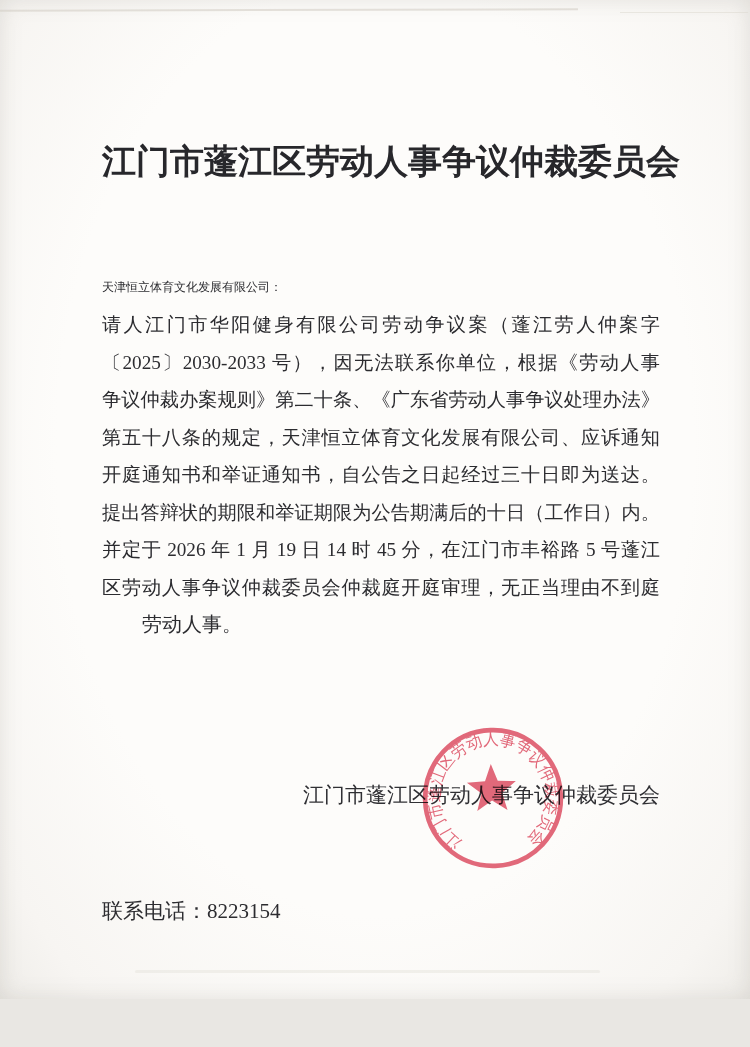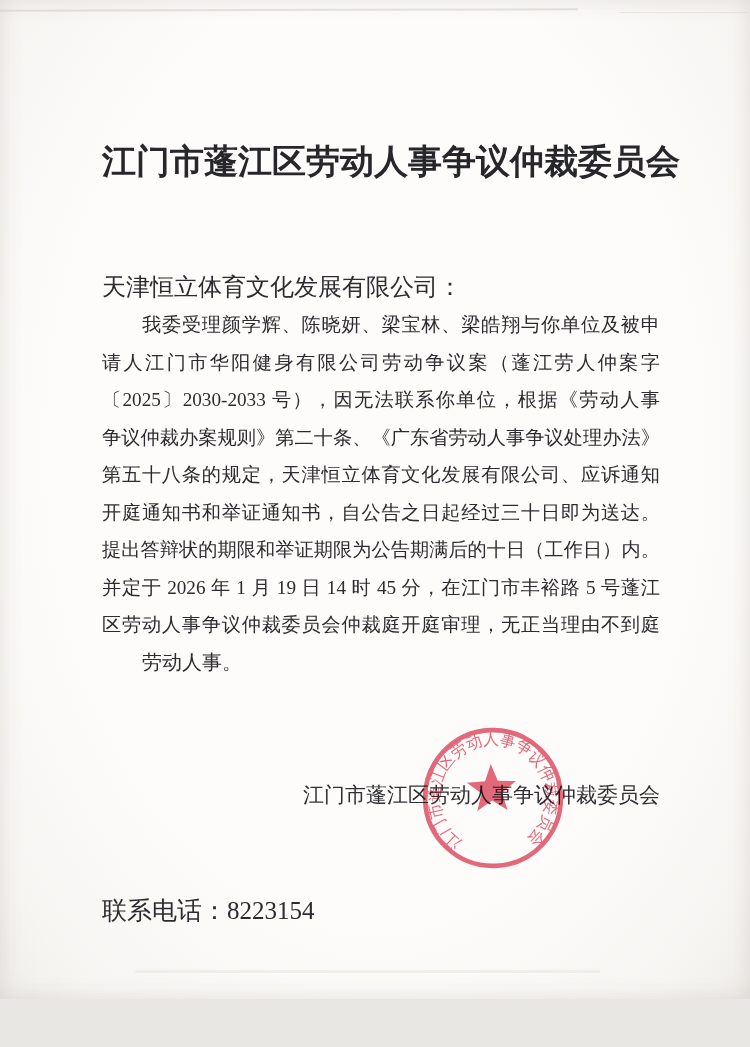--- a/index.html
+++ b/index.html
@@ -39,21 +39,21 @@
     position:absolute;top:186px;left:102px;width:558px;
     margin:0;text-align:center;
     font-size:52px;line-height:64px;font-weight:700;
     color:#232327;white-space:nowrap;
   }
   .text-column{
     position:absolute;top:268px;left:102px;width:558px;
     font-size:19.2px;
   }
   .salutation{
-    height:38px;line-height:38px;font-size:24px;white-space:nowrap;
+    height:38px;line-height:38px;font-size:12px;white-space:nowrap;
   }
   .body-line{
     height:37.5px;line-height:37.5px;white-space:nowrap;
   }
   .body-line.fill{
     text-align:justify;text-align-last:justify;white-space:normal;
     overflow:hidden;height:37.5px;
   }
   .body-line.indent{padding-left:40px;}
   .body-line.indent.fill{width:518px;}
@@ -65,21 +65,21 @@
     text-align:right;font-size:21px;line-height:30px;white-space:nowrap;
     color:#303034;
   }
   .date{
     position:absolute;top:822px;left:355px;width:265px;
     text-align:center;font-size:21px;line-height:30px;white-space:nowrap;
     color:#303034;
   }
   .contact{
     position:absolute;top:896px;left:102px;
-    font-size:25px;line-height:30px;white-space:nowrap;
+    font-size:21px;line-height:30px;white-space:nowrap;
   }
   .seal{
     position:absolute;top:726px;left:421px;width:144px;height:144px;
     mix-blend-mode:multiply;opacity:.88;
     transform:rotate(-2deg);
   }
   .seal svg{width:100%;height:100%;}
 </style>
 </head>
 <body style="color: rgb(44, 44, 48);">
@@ -88,21 +88,20 @@
 
   <div class="scan-line-top"></div>
   <div class="scan-line-top2"></div>
   <div class="scan-smudge-bottom"></div>
 
   <h1 class="title1">江门市蓬江区劳动人事争议仲裁委员会</h1>
 
   <div class="text-column">
     <div class="salutation">天津恒立体育文化发展有限公司：</div>
     <div id="body-lines">
-        <div class="body-line indent fill">我委受理颜学辉、陈晓妍、梁宝林、梁皓翔与你单位及被申</div>
         <div class="body-line fill">请人江门市华阳健身有限公司劳动争议案（蓬江劳人仲案字</div>
         <div class="body-line fill">〔2025〕2030-2033 号），因无法联系你单位，根据《劳动人事</div>
         <div class="body-line fill">争议仲裁办案规则》第二十条、《广东省劳动人事争议处理办法》</div>
         <div class="body-line fill">第五十八条的规定，天津恒立体育文化发展有限公司、应诉通知书、</div>
         <div class="body-line fill">开庭通知书和举证通知书，自公告之日起经过三十日即为送达。</div>
         <div class="body-line fill">提出答辩状的期限和举证期限为公告期满后的十日（工作日）内。</div>
         <div class="body-line fill">并定于 2026 年 1 月 19 日 14 时 45 分，在江门市丰裕路 5 号蓬江</div>
         <div class="body-line fill">区劳动人事争议仲裁委员会仲裁庭开庭审理，无正当理由不到庭</div>
       </div>
     <div class="closing-line">劳动人事。</div>

